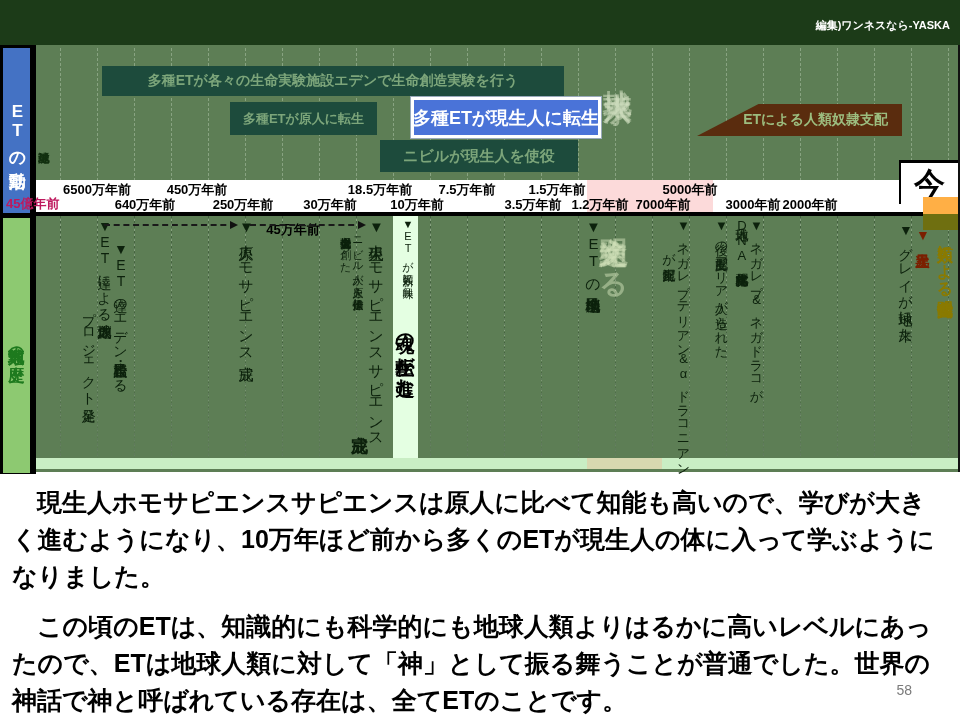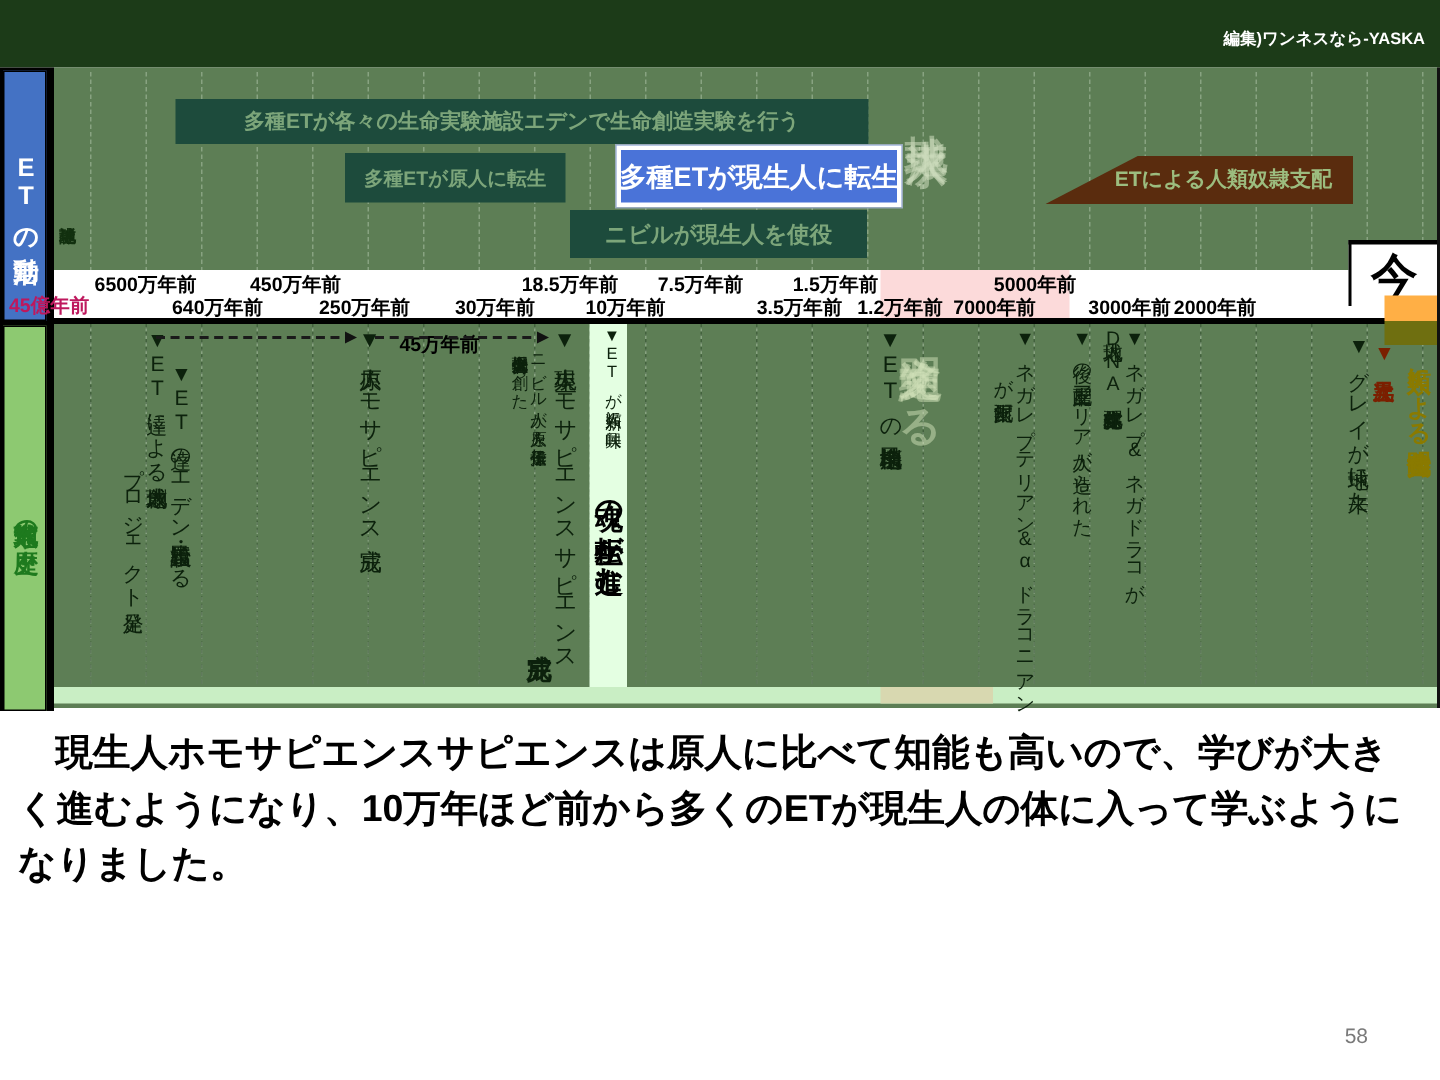--- a/index.html
+++ b/index.html
@@ -152,21 +152,21 @@
         <div class="abs tlabel" style="left: 207px; top: 151px;">250万年前</div>
         <div class="abs tlabel" style="left: 294px; top: 151px;">30万年前</div>
         <div class="abs tlabel" style="left: 381px; top: 151px;">10万年前</div>
         <div class="abs tlabel" style="left: 497px; top: 151px;">3.5万年前</div>
         <div class="abs tlabel" style="left: 564px; top: 151px;">1.2万年前</div>
         <div class="abs tlabel" style="left: 627px; top: 151px; text-align: right;">7000年前</div>
         <div class="abs tlabel" style="left: 717px; top: 151px;">3000年前</div>
         <div class="abs tlabel" style="left: 774px; top: 151px;">2000年前</div>
       </div>
     <div id="boxwrap">
-        <div class="abs box dark" style="left: 81px; top: 21px; width: 462px; height: 30px; font-size: 14px;">多種ETが各々の生命実験施設エデンで生命創造実験を行う</div>
+        <div class="abs box dark" style="left: 66px; top: 21px; width: 462px; height: 30px; font-size: 14px;">多種ETが各々の生命実験施設エデンで生命創造実験を行う</div>
         <div class="abs box dark" style="left: 194px; top: 57px; width: 147px; height: 33px; font-size: 13px;">多種ETが原人に転生</div>
         <div class="abs box dark" style="left: 344px; top: 95px; width: 198px; height: 32px; font-size: 15px;">ニビルが現生人を使役</div>
         <div class="abs box highlight" style="left: 375px; top: 52px; width: 184px; height: 35px; font-size: 18px;">多種ETが現生人に転生</div>
         <div class="abs box flag" style="left: 661px; top: 59px; width: 191px; height: 32px; font-size: 14px;">ETによる人類奴隷支配</div>
       </div>
     <div id="annwrap">
         <div class="abs ann" style="left: 40px; top: 173px; width: 36px; font-size: 14px; color: rgb(12, 33, 12); font-weight: normal;">▼ET達による地球人創成
 　　　　　　プロジェクト発足</div>
         <div class="abs ann" style="left: 74px; top: 196px; width: 18px; font-size: 14px; color: rgb(12, 33, 12); font-weight: normal;">▼ET達のエデン設置・植民始まる</div>
         <div class="abs ann" style="left: 200px; top: 173px; width: 18px; font-size: 15px; color: rgb(12, 33, 12); font-weight: normal;">▼原人ホモサピエンス完成</div>
@@ -194,16 +194,17 @@
       <span>今</span>
     </div>
     <div class="abs" id="orangeblk"></div>
     <div class="abs" id="oliveblk"></div>
   </div>
 
   <div class="abs" id="era45">45億年前</div>
 
   <div class="abs" id="bodytext">
     <div class="para">　現生人ホモサピエンスサピエンスは原人に比べて知能も高いので、学びが大きく進むようになり、10万年ほど前から多くのETが現生人の体に入って学ぶようになりました。</div>
+    <div class="para">　この頃のETは、知識的にも科学的にも地球人類よりはるかに高いレベルにあったので、ETは地球人類に対して「神」として振る舞うことが普通でした。世界の神話で神と呼ばれている存在は、全てETのことです。</div>
   </div>
   <div class="abs" id="pagenum">58</div>
 
 </div>
 
 </body></html>

